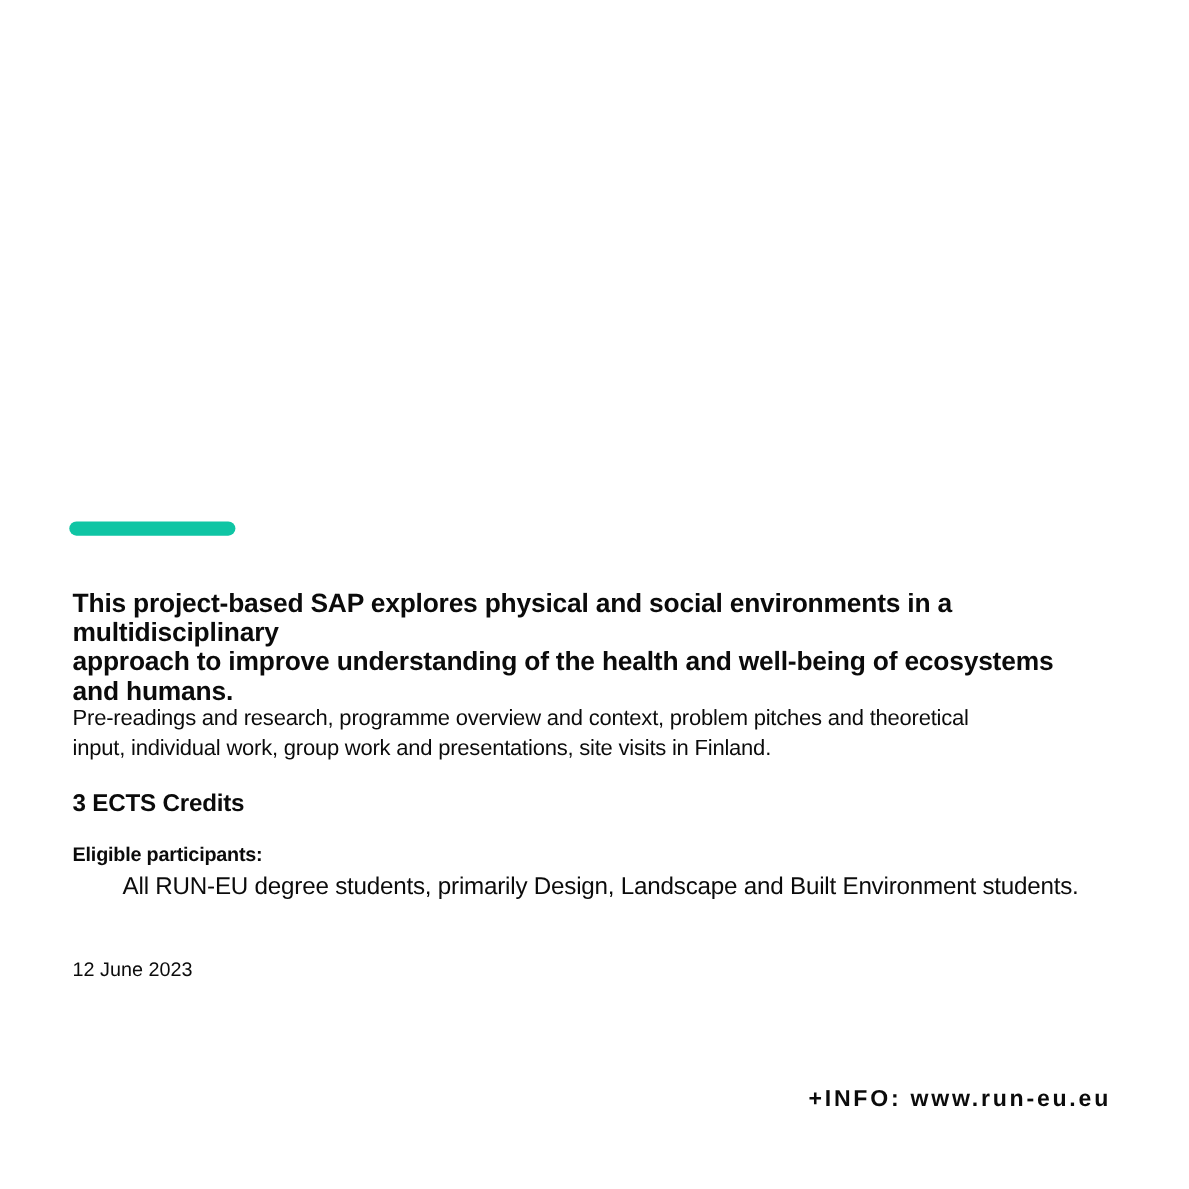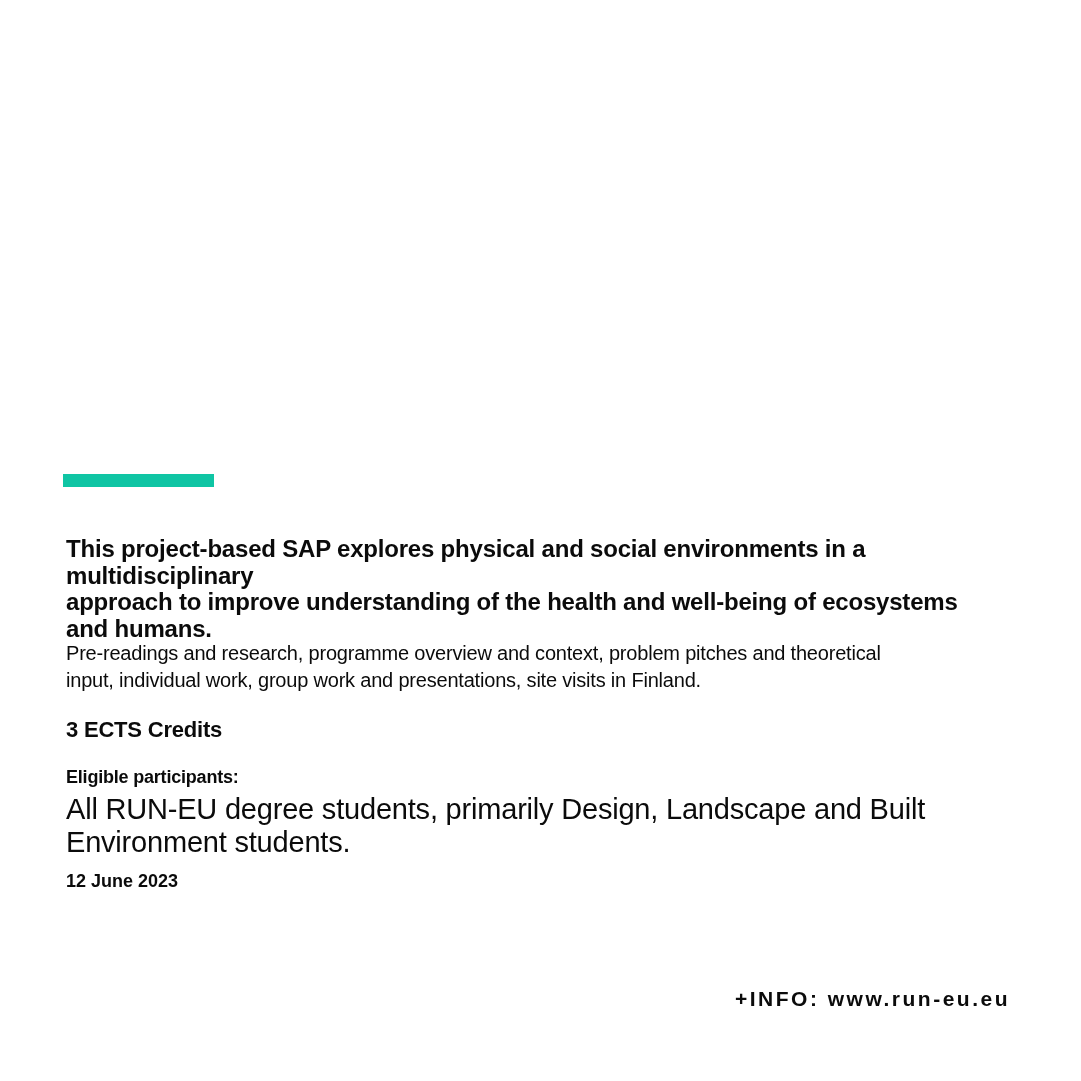--- a/index.html
+++ b/index.html
@@ -1,15 +1,15 @@
 <!DOCTYPE html>
 <html><head>
 <meta charset="utf-8">
 <style>
-  * { margin: 0; padding: 0; box-sizing: border-box; }
+  * { margin: 0; padding: 0; box-sizing: border-box; border-radius: 24px; }
   html, body {
     width: 1081px;
     height: 1081px;
     background: #ffffff;
     font-family: "Liberation Sans", sans-serif;
     color: #0b0b0b;
   }
   .canvas {
     position: relative;
     width: 1081px;
@@ -61,38 +61,39 @@
     top: 767px;
     font-size: 18px;
     font-weight: 700;
     letter-spacing: -0.2px;
   }
   .eligible-body {
     position: absolute;
     left: 66px;
     top: 793px;
     width: 960px;
-    font-size: 29px;
+    font-size: 22px;
     font-weight: 400;
     letter-spacing: -0.2px;
+    text-align: center;
   }
   .deadline-heading {
     position: absolute;
     left: 66px;
     top: 843px;
     font-size: 22px;
     font-weight: 700;
     letter-spacing: -0.2px;
   }
   .deadline-date {
     position: absolute;
     left: 66px;
     top: 871px;
     font-size: 18px;
-    font-weight: 700;
+    font-weight: 400;
     letter-spacing: 0;
   }
   .footer-info {
     position: absolute;
     right: 71px;
     top: 987px;
     font-size: 21px;
     font-weight: 700;
     letter-spacing: 2.5px;
     white-space: nowrap;

